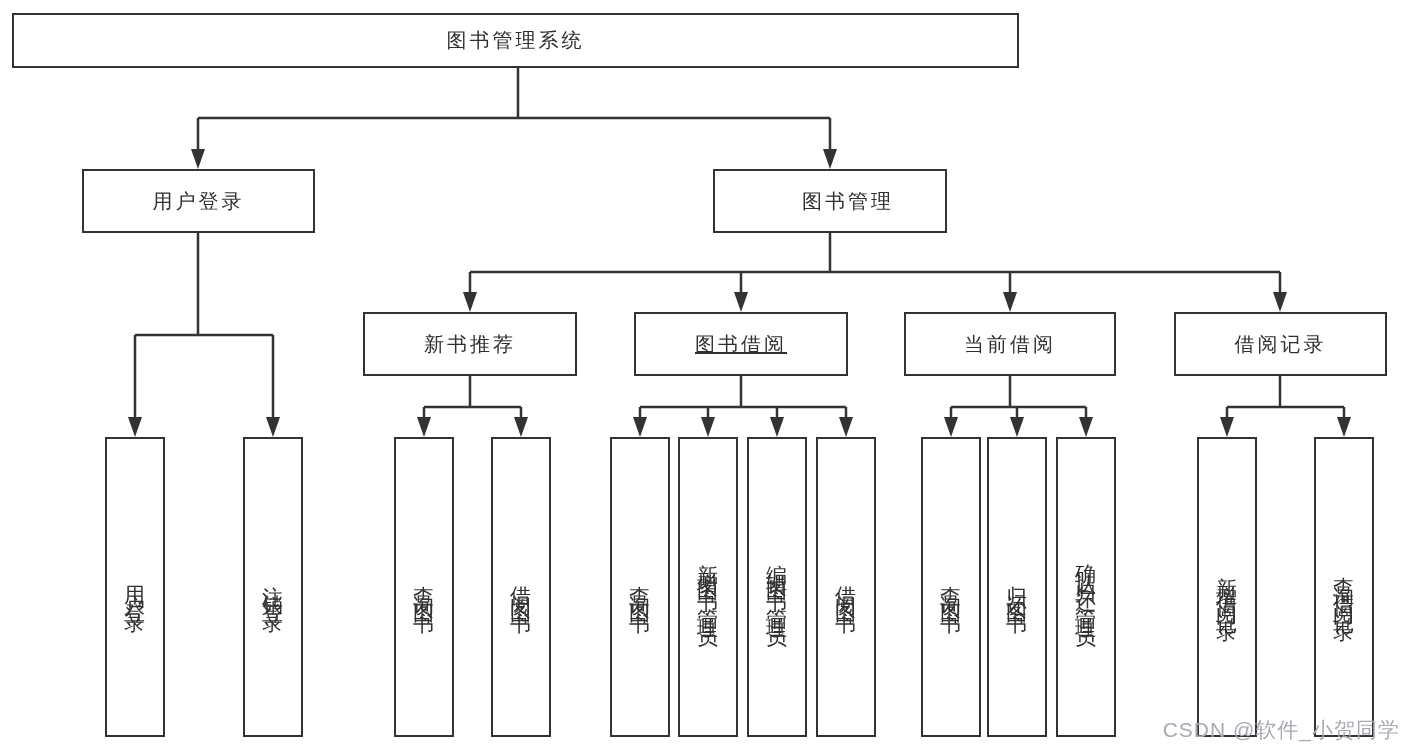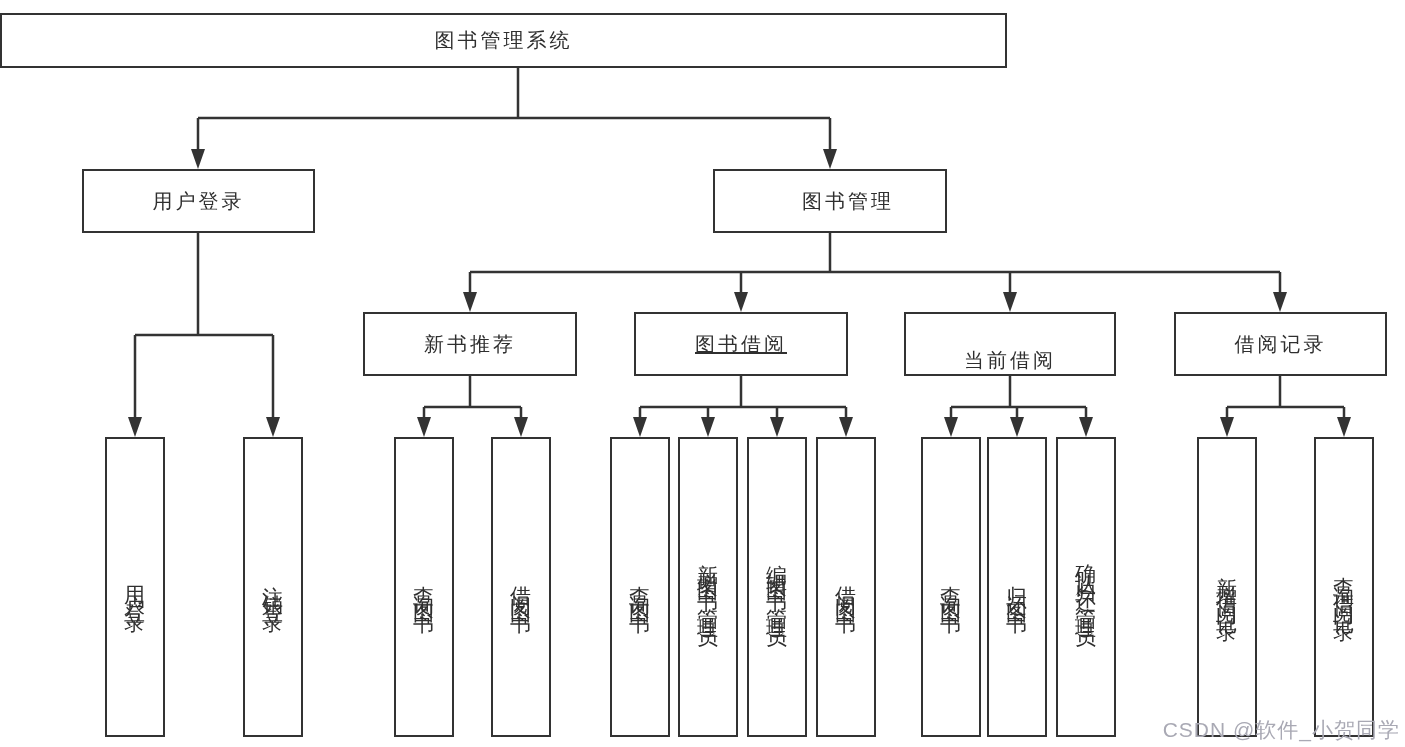--- a/index.html
+++ b/index.html
@@ -75,38 +75,38 @@
       <polygon points="770,417 784,417 777,437"></polygon>
       <polygon points="839,417 853,417 846,437"></polygon>
       <polygon points="944,417 958,417 951,437"></polygon>
       <polygon points="1010,417 1024,417 1017,437"></polygon>
       <polygon points="1079,417 1093,417 1086,437"></polygon>
       <polygon points="1220,417 1234,417 1227,437"></polygon>
       <polygon points="1337,417 1351,417 1344,437"></polygon>
     </g>
   </svg>
 
-  <div class="box" style="left:0;top:13px;width:1007px;height:55px;">
+  <div class="box" style="left:12px;top:13px;width:1007px;height:55px;">
     <span class="h-label">图书管理系统</span>
   </div>
 
   <div class="box" style="left:82px;top:169px;width:233px;height:64px;">
     <span class="h-label">用户登录</span>
   </div>
   <div class="box" style="left:713px;top:169px;width:234px;height:64px;padding-left:36px;">
     <span class="h-label">图书管理</span>
   </div>
 
   <div class="box" style="left:363px;top:312px;width:214px;height:64px;text-align:right;">
     <span class="h-label">新书推荐</span>
   </div>
   <div class="box" style="left:634px;top:312px;width:214px;height:64px;text-decoration:underline;">
     <span class="h-label">图书借阅</span>
   </div>
-  <div class="box" style="left:904px;top:312px;width:212px;height:64px;align-items:flex-end;">
+  <div class="box" style="left:904px;top:312px;width:212px;height:64px;">
     <span class="h-label">当前借阅</span>
   </div>
   <div class="box" style="left:1174px;top:312px;width:213px;height:64px;text-align:center;">
     <span class="h-label">借阅记录</span>
   </div>
 
   <div class="box" style="left:105px;top:437px;width:60px;height:300px;">
     <span class="v-label">用户登录</span>
   </div>
   <div class="box" style="left:243px;top:437px;width:60px;height:300px;">

